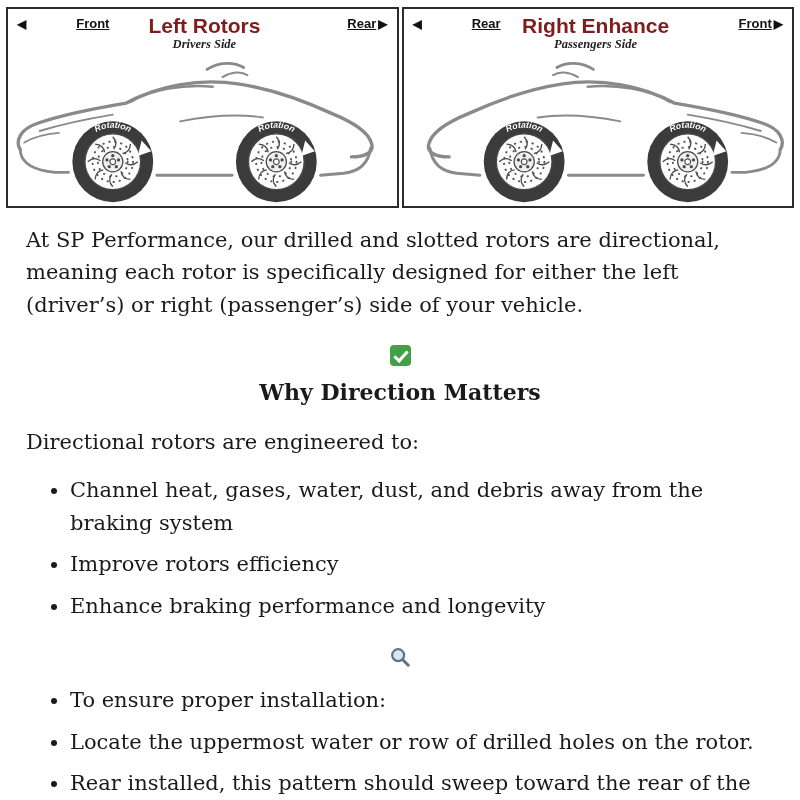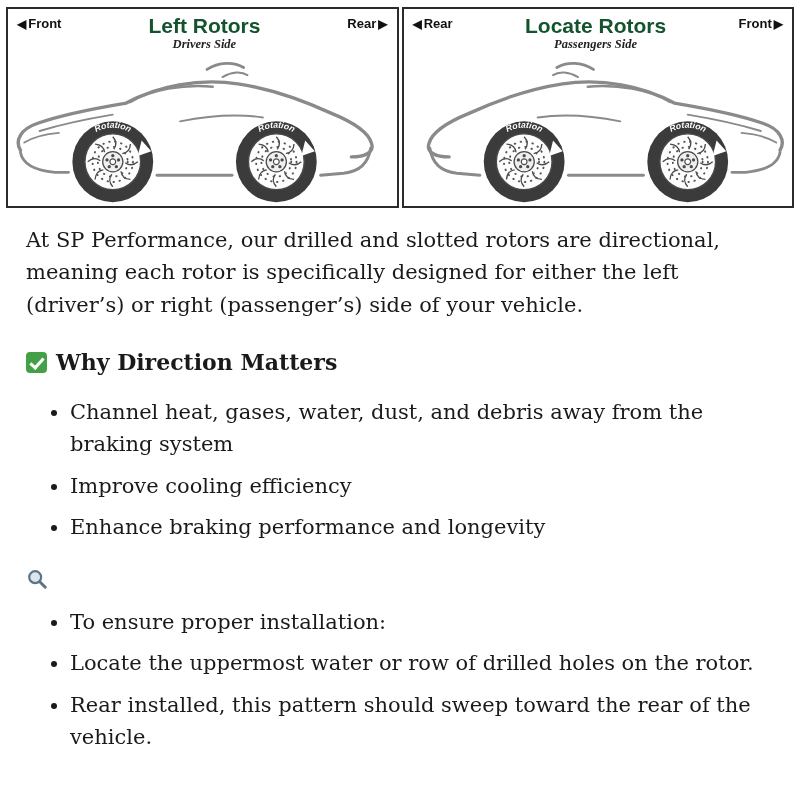--- a/index.html
+++ b/index.html
@@ -4,32 +4,32 @@
 <style>
   html,body{margin:0;padding:0;background:#ffffff;color:#1a1a1a;}
   body{width:800px;font-family:"DejaVu Serif", serif;}
 
   
   .diagram{display:flex;gap:3px;margin:7px 6px 0 6px;}
   .panel{flex:1;border:2px solid #2b2b2b;background:#fff;box-sizing:border-box;}
   .panel-header{display:flex;align-items:flex-start;justify-content:space-between;
     padding:5px 9px 0 9px;font-family:"Liberation Sans", sans-serif;}
   .panel-titles{display:flex;flex-direction:column;align-items:center;line-height:1.1;}
-  .panel-title{font-weight:bold;font-size:21px;color:#14532d;}
+  .panel-title{font-weight:bold;font-size:21px;color:#7f1d1d;}
   .panel-subtitle{font-weight:bold;font-style:italic;font-size:12.5px;color:#222;margin-top:1px;font-family:Liberation Serif, serif;}
   .dir{display:inline-flex;align-items:center;gap:2px;font-weight:bold;font-size:13px;
     color:#111;margin-top:2px;}
-  .dir-text{}
+  .dir-text{text-decoration:underline;margin-left:48px;}
   .arrow-glyph{font-size:12px;line-height:1;}
   .car-svg{display:block;width:100%;height:152px;margin-top:2px;}
 
   
   .content{padding:16px 26px 10px 26px;font-size:21px;line-height:1.55;}
   .content p{margin:0 0 16px 0;}
-  .sec-heading{display:flex;align-items:center;gap:9px;font-size:22px;margin:24px 0 16px 0;}
+  .sec-heading{display:flex;align-items:center;gap:9px;font-size:22px;margin:24px 0 16px 0;flex-direction:column;}
   .sec-heading.bold{font-weight:bold;}
   .sec-heading.regular{font-weight:normal;color:#222;}
   ul{margin:0 0 16px 0;padding-left:44px;}
   li{margin:9px 0;}
 
   
   .check-icon{display:inline-block;width:21px;height:21px;background:#43a047;border-radius:4px;
     position:relative;flex:0 0 auto;}
   .check-icon::after{content:"";position:absolute;left:7px;top:3px;width:5px;height:11px;
     border:solid #fff;border-width:0 3px 3px 0;transform:rotate(42deg);}
@@ -113,21 +113,21 @@
     </svg>
   </div>
 
   <div class="panel">
     <div class="panel-header">
       <span class="dir">
         <span class="arrow-glyph">◀</span>
         <span class="dir-text">Rear</span>
       </span>
       <span class="panel-titles">
-        <span class="panel-title">Locate Rotors</span>
+        <span class="panel-title">Right Enhance</span>
         <span class="panel-subtitle">Passengers Side</span>
       </span>
       <span class="dir">
         <span class="dir-text">Front</span>
         <span class="arrow-glyph">▶</span>
       </span>
     </div>
     <svg class="car-svg" viewBox="0 0 390 158">
       <g transform="translate(390 0) scale(-1 1)">
           <use href="#car-body"></use>
@@ -141,24 +141,25 @@
 
 <div class="content">
 
   <p>At SP Performance, our drilled and slotted rotors are directional, meaning each rotor is specifically designed for either the left (driver’s) or right (passenger’s) side of your vehicle.</p>
 
   <div class="sec-heading bold">
     <span class="check-icon"></span>
     <span>Why Direction Matters</span>
   </div>
 
+  <p>Directional rotors are engineered to:</p>
 
   <ul>
     <li>Channel heat, gases, water, dust, and debris away from the braking system</li>
-    <li>Improve cooling efficiency</li>
+    <li>Improve rotors efficiency</li>
     <li>Enhance braking performance and longevity</li>
   </ul>
 
   <div class="sec-heading regular">
     <svg class="mag-icon" viewBox="0 0 24 24" width="22" height="22">
       <circle cx="10" cy="10" r="6.5" fill="#dbe7f0" stroke="#5d7486" stroke-width="2.4"></circle>
       <line x1="15" y1="15" x2="21" y2="21" stroke="#5d7486" stroke-width="3.2" stroke-linecap="round"></line>
     </svg>
   </div>
 

